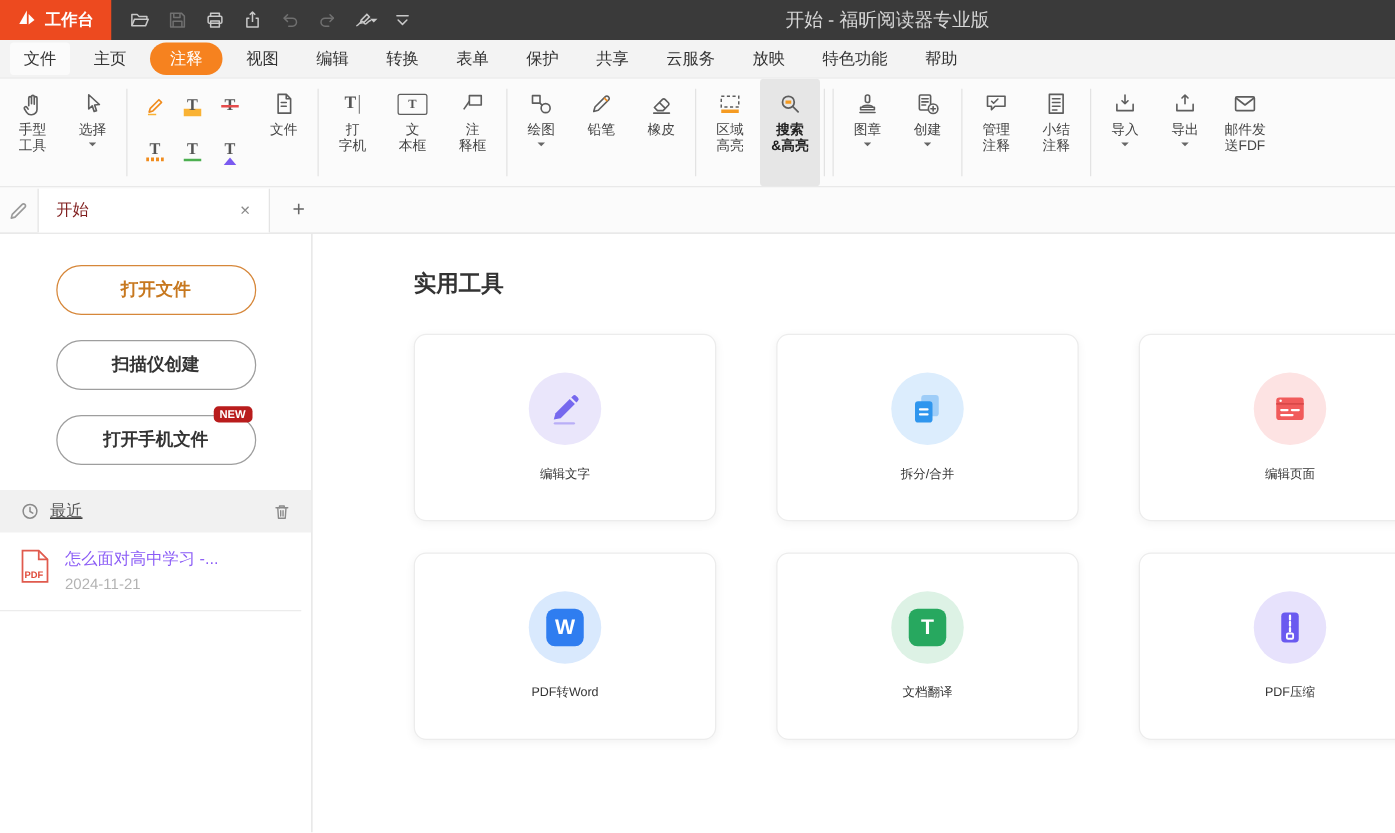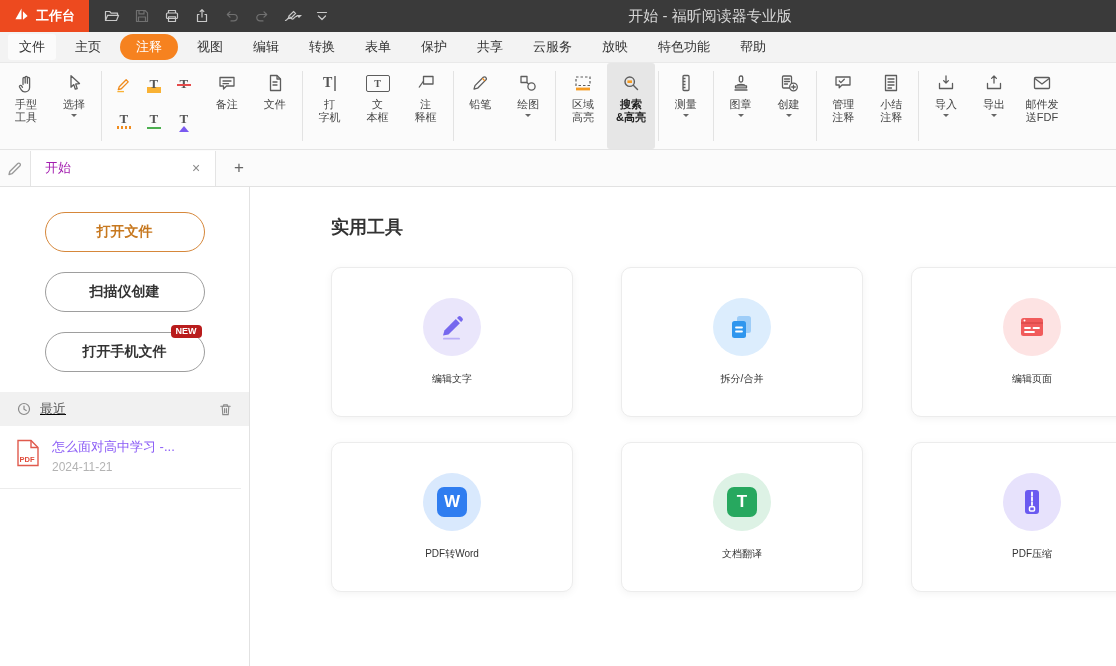--- a/index.html
+++ b/index.html
@@ -46,21 +46,21 @@
   .ticon{position:relative;display:flex;align-items:center;gap:2px;}
   .ticon b{font-size:14px;line-height:14px;color:#555;font-family:"Liberation Serif","DejaVu Serif",serif;}
   .cursorbar{width:1.5px;height:15px;background:#888;display:inline-block;}
   .boxicon{width:22px;height:15px;border:1.3px solid #5d5d5d;border-radius:2px;display:flex;align-items:center;justify-content:center;}
   .boxicon b{font-size:10px;color:#555;font-family:"Liberation Serif","DejaVu Serif",serif;}
 
   
   .tabbar{height:36px;background:#fbfbfb;border-bottom:1px solid #e2e2e2;display:flex;align-items:center;flex:0 0 auto;}
   .tabbar-pencil{width:30px;display:flex;justify-content:center;color:#9a9a9a;cursor:pointer;}
   .doc-tab{width:160px;height:35px;background:#fff;border-left:1px solid #e4e4e4;border-right:1px solid #e4e4e4;display:flex;align-items:center;padding:0 10px 0 14px;cursor:pointer;}
-  .doc-tab .tlabel{flex:1;font-size:13px;color:#a21caf;}
+  .doc-tab .tlabel{flex:1;font-size:13px;color:#7f1d1d;}
   .tab-close{color:#8a8a8a;font-size:14px;width:18px;height:18px;display:flex;align-items:center;justify-content:center;border-radius:2px;cursor:pointer;}
   .tab-new{margin-left:12px;color:#666;font-size:17px;width:22px;height:22px;display:flex;align-items:center;justify-content:center;cursor:pointer;border-radius:2px;}
 
   
   .content{flex:1;display:flex;min-height:0;}
   .sidebar{width:250px;flex:0 0 aupx;flex-shrink:0;border-right:1px solid #e2e2e2;padding-top:25px;box-sizing:border-box;}
   .sbtn{display:block;width:160px;height:40px;margin:0 auto 20px;border-radius:20px;border:1px solid #9e9e9e;background:#fff;font-size:14px;font-weight:bold;color:#333;cursor:pointer;position:relative;font-family:inherit;}
   .sbtn.primary{border-color:#d6873a;color:#c7781f;}
   .badge{position:absolute;top:-8px;right:2px;background:#b91c1c;color:#fff;font-size:9px;font-weight:bold;padding:2px 5px;border-radius:4px;line-height:1;}
   .recent-head{margin-top:19px;height:34px;background:#f1f1f1;display:flex;align-items:center;padding:0 16px;gap:8px;text-decoration:underline;}
@@ -209,29 +209,20 @@
         <span class="mt"><b>T</b><span class="deco squig"></span></span>
       </span>
       <span class="mcell">
         <span class="mt"><b>T</b><span class="deco ul"></span></span>
       </span>
       <span class="mcell">
         <span class="mt"><b>T</b><span class="deco ins"></span></span>
       </span>
     </div>
 
-    <div class="ritem">
-      <span class="ricon">
-        <svg width="20" height="20" viewBox="0 0 20 20" fill="none" stroke="currentColor" stroke-width="1.3" stroke-linejoin="round">
-            <path d="M3 4.5 h14 v8.5 h-7.5 l-3 3 v-3 H3 z"></path>
-            <path d="M6 8 h8 M6 10.7 h5.5" stroke-linecap="round"></path>
-          </svg>
-      </span>
-      <span class="rlbl">备注</span>
-    </div>
 
     <div class="ritem">
       <span class="ricon">
         <svg width="20" height="20" viewBox="0 0 20 20" fill="none" stroke="currentColor" stroke-width="1.3" stroke-linejoin="round">
             <path d="M5.5 2.5 h6.5 l3.5 3.5 v11.5 h-10 z"></path>
             <path d="M12 2.5 V6 h3.5"></path>
             <path d="M8 9 h4 M8 12 h4" stroke-linecap="round"></path>
           </svg>
       </span>
       <span class="rlbl">文件</span>
@@ -269,39 +260,49 @@
       </span>
       <span class="rlbl">注</span>
       <span class="rlbl">释框</span>
     </div>
 
     <div class="rsep"></div>
 
     <div class="ritem">
       <span class="ricon">
         <svg width="20" height="20" viewBox="0 0 20 20" fill="none" stroke="currentColor" stroke-width="1.3" stroke-linejoin="round">
-            <path d="M4 16.2 l1-3.6 8.3-8.3 a1.6 1.6 0 0 1 2.3 0 l.3.3 a1.6 1.6 0 0 1 0 2.3 L7.6 15.2 z"></path>
-            <path d="M12.3 5.3 l2.6 2.6" stroke="#f08c1e"></path>
-          </svg>
-      </span>
-      <span class="rlbl">铅笔</span>
-    </div>
-
-    <div class="ritem">
-      <span class="ricon">
-        <svg width="20" height="20" viewBox="0 0 20 20" fill="none" stroke="currentColor" stroke-width="1.3" stroke-linejoin="round">
             <rect x="3" y="3.5" width="6" height="6"></rect>
             <circle cx="13.5" cy="13.5" r="3.6"></circle>
             <path d="M9 9.5 l2 2"></path>
           </svg>
       </span>
       <span class="rlbl">绘图</span>
       <span class="caret"></span>
     </div>
 
+    <div class="ritem">
+      <span class="ricon">
+        <svg width="20" height="20" viewBox="0 0 20 20" fill="none" stroke="currentColor" stroke-width="1.3" stroke-linejoin="round">
+            <path d="M4 16.2 l1-3.6 8.3-8.3 a1.6 1.6 0 0 1 2.3 0 l.3.3 a1.6 1.6 0 0 1 0 2.3 L7.6 15.2 z"></path>
+            <path d="M12.3 5.3 l2.6 2.6" stroke="#f08c1e"></path>
+          </svg>
+      </span>
+      <span class="rlbl">铅笔</span>
+    </div>
+
+    <div class="ritem">
+      <span class="ricon">
+        <svg width="20" height="20" viewBox="0 0 20 20" fill="none" stroke="currentColor" stroke-width="1.3" stroke-linejoin="round">
+            <path d="M4.5 13 l6.5-6.5 a1.4 1.4 0 0 1 2 0 l2.7 2.7 a1.4 1.4 0 0 1 0 2 L11.5 15.5 H7 z"></path>
+            <path d="M8.5 9 l4.7 4.7"></path>
+            <path d="M4 17.5 h12.5" stroke-linecap="round"></path>
+          </svg>
+      </span>
+      <span class="rlbl">橡皮</span>
+    </div>
 
     <div class="rsep"></div>
 
     <div class="ritem">
       <span class="ricon">
         <svg width="20" height="20" viewBox="0 0 20 20" fill="none" stroke="currentColor" stroke-width="1.2">
             <rect x="3" y="4" width="14" height="8.5" stroke-dasharray="2.5 2"></rect>
             <rect x="3" y="14.6" width="14" height="2.8" fill="#f59b22" stroke="none"></rect>
           </svg>
       </span>
@@ -316,30 +317,20 @@
             <circle cx="8.7" cy="8.7" r="4.7"></circle>
             <path d="M12.3 12.3 L16.5 16.5"></path>
           </svg>
       </span>
       <span class="rlbl">搜索</span>
       <span class="rlbl">&amp;高亮</span>
     </div>
 
     <div class="rsep"></div>
 
-    <div class="ritem">
-      <span class="ricon">
-        <svg width="20" height="20" viewBox="0 0 20 20" fill="none" stroke="currentColor" stroke-width="1.3">
-            <rect x="7" y="2.5" width="6" height="15" rx="1"></rect>
-            <path d="M7 5.5 h2.5 M7 8.5 h2.5 M7 11.5 h2.5 M7 14.5 h2.5"></path>
-          </svg>
-      </span>
-      <span class="rlbl">测量</span>
-      <span class="caret"></span>
-    </div>
 
     <div class="rsep"></div>
 
     <div class="ritem">
       <span class="ricon">
         <svg width="20" height="20" viewBox="0 0 20 20" fill="none" stroke="currentColor" stroke-width="1.3" stroke-linejoin="round">
             <rect x="8.3" y="3" width="3.4" height="6" rx="1.5"></rect>
             <path d="M6 12.8 c0-2 8-2 8 0"></path>
             <path d="M4.5 12.8 h11 v2 h-11 z"></path>
             <path d="M4 17 h12" stroke-linecap="round"></path>

